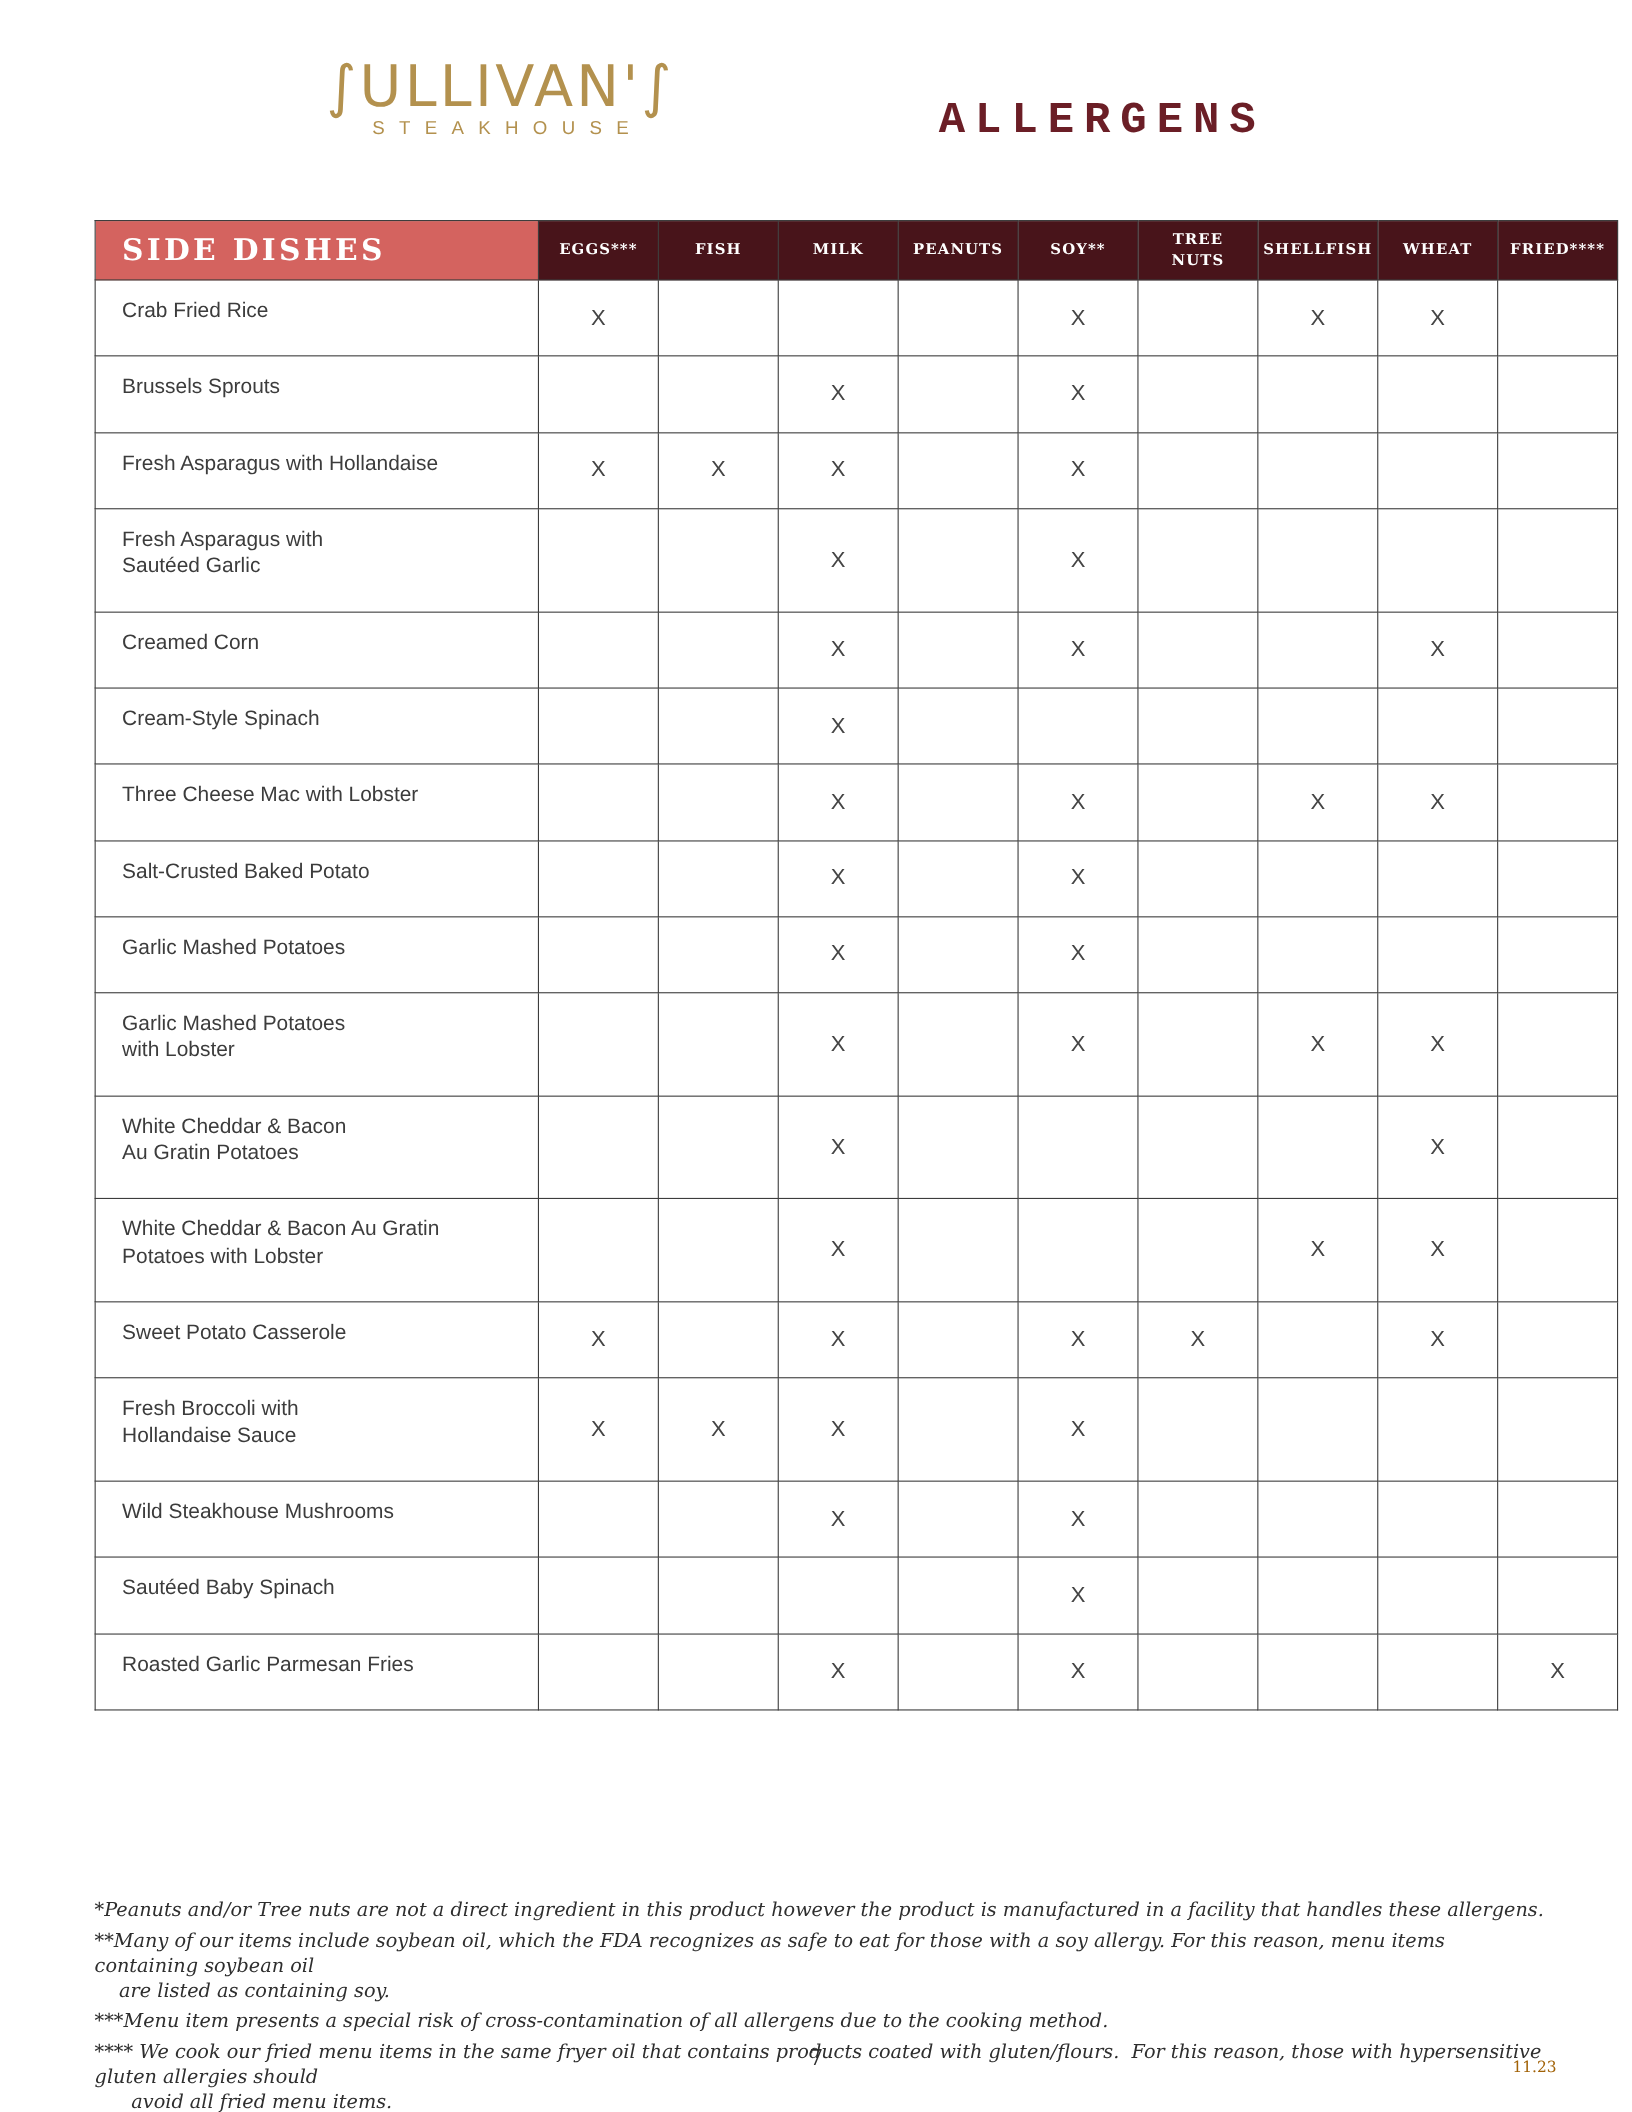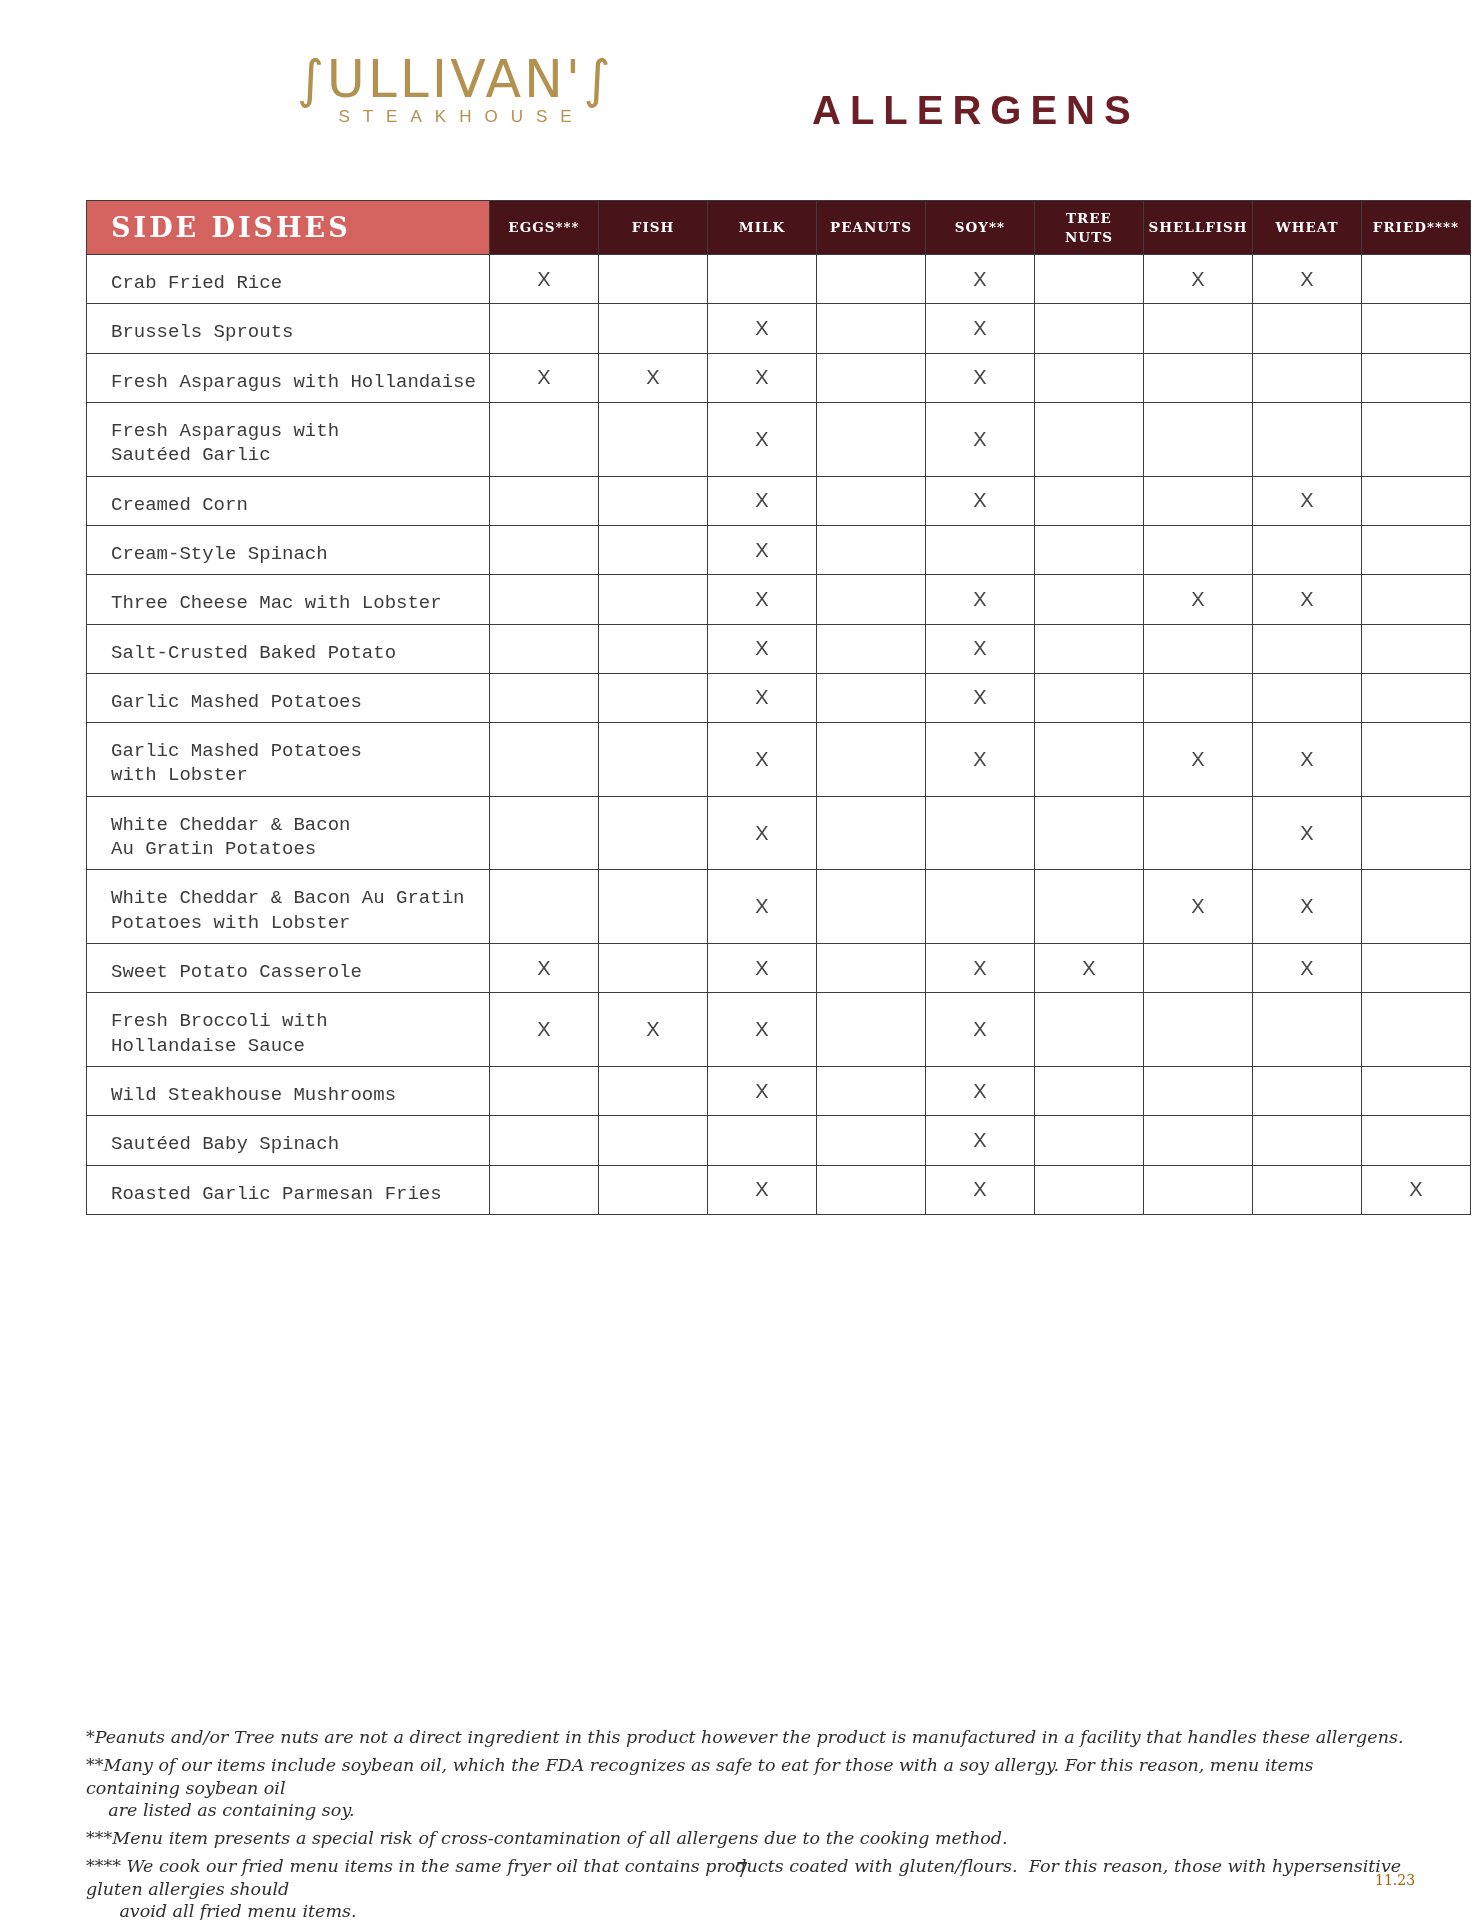--- a/index.html
+++ b/index.html
@@ -34,22 +34,22 @@
     font-size: 17px;
     letter-spacing: 13px;
     padding-left: 13px;
   }
   .doc-title {
     position: absolute;
     left: 812px;
     top: 88px;
     width: 380px;
     margin: 0;
-    text-align: left;
-    font-family: Liberation Sans, sans-serif;
+    text-align: center;
+    font-family: Liberation Mono, monospace;
     font-weight: 700;
     font-size: 40px;
     letter-spacing: 9px;
     color: var(--title-maroon);
     white-space: nowrap;
   }
 
   
   table.allergen-table {
     position: absolute;
@@ -82,25 +82,25 @@
     font-size: 13.5px;
     letter-spacing: 1px;
     text-align: center;
     vertical-align: middle;
     padding: 6px 2px;
     white-space: pre-line;
     line-height: 1.35;
   }
   .allergen-table tbody td { background: #ffffff; }
   td.dish {
-    font-family: Liberation Mono, monospace;
+    font-family: Liberation Sans, sans-serif;
     font-size: 19px;
     color: var(--text);
     text-align: left;
-    padding: 16px 10px 8px 24px;
+    padding: 16px 10px 28px 24px;
     white-space: pre-line;
     line-height: 1.28;
   }
   td.mark {
     font-family: "Liberation Sans", sans-serif;
     font-size: 20px;
     color: #454545;
     text-align: center;
     vertical-align: middle;
   }

